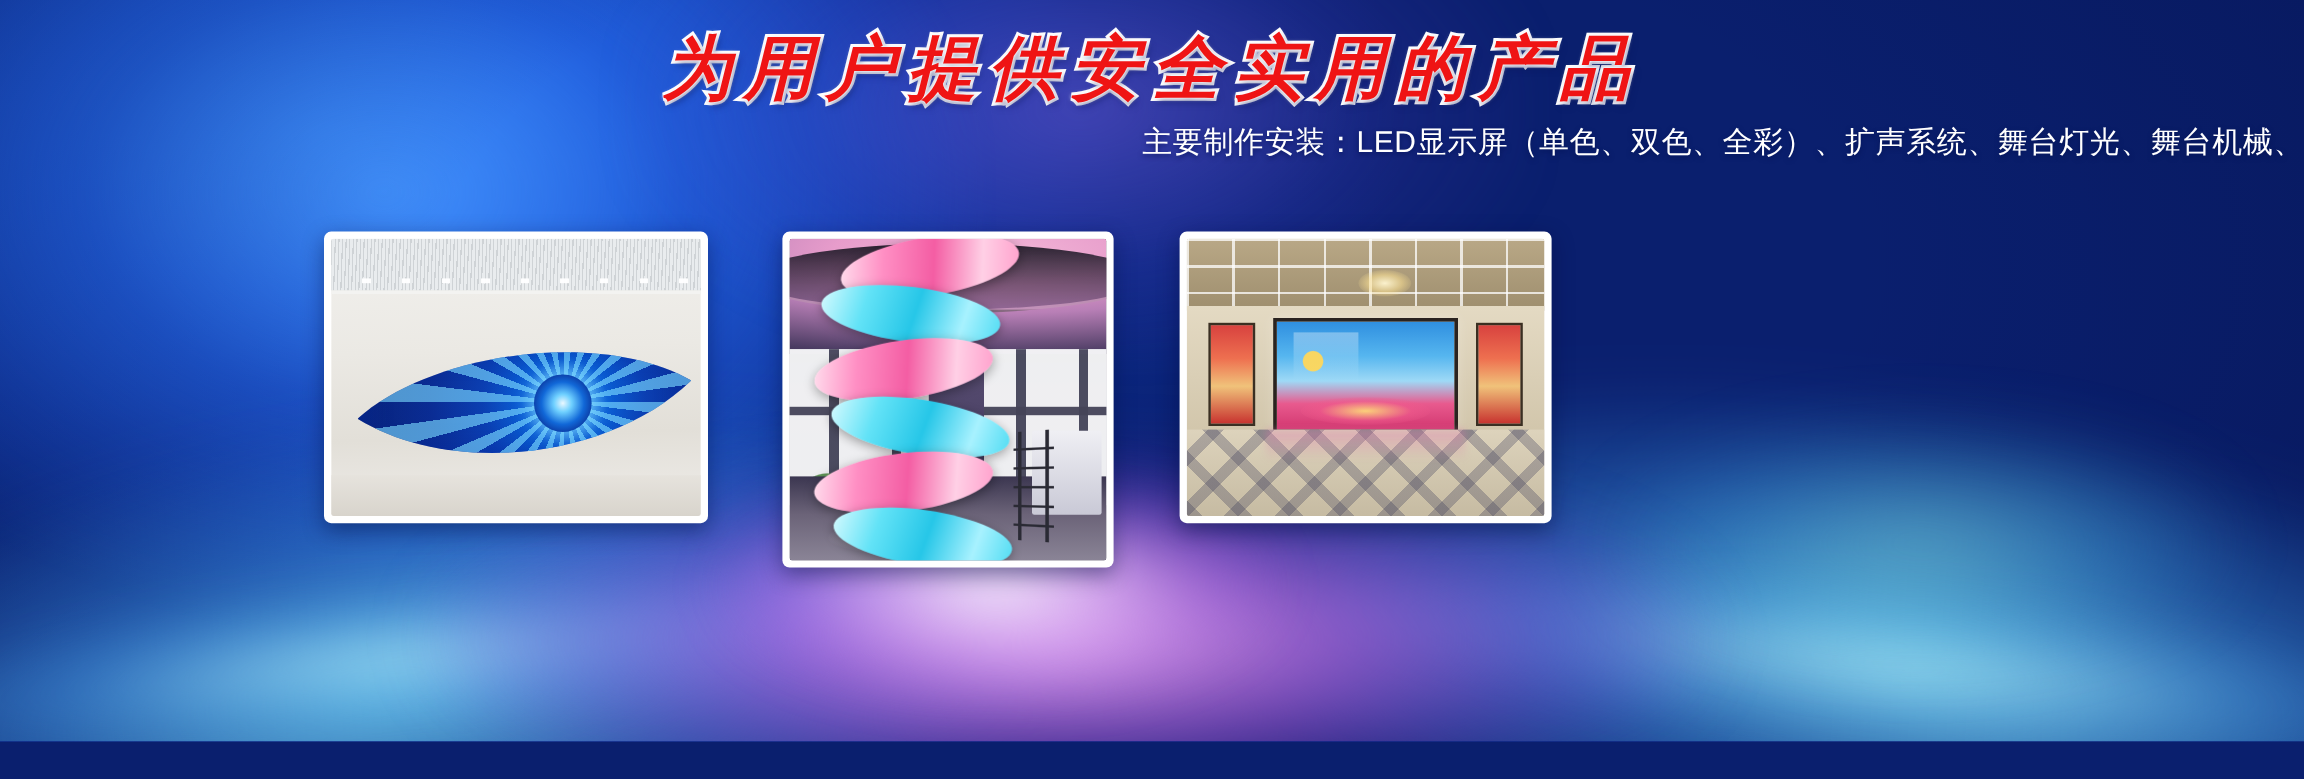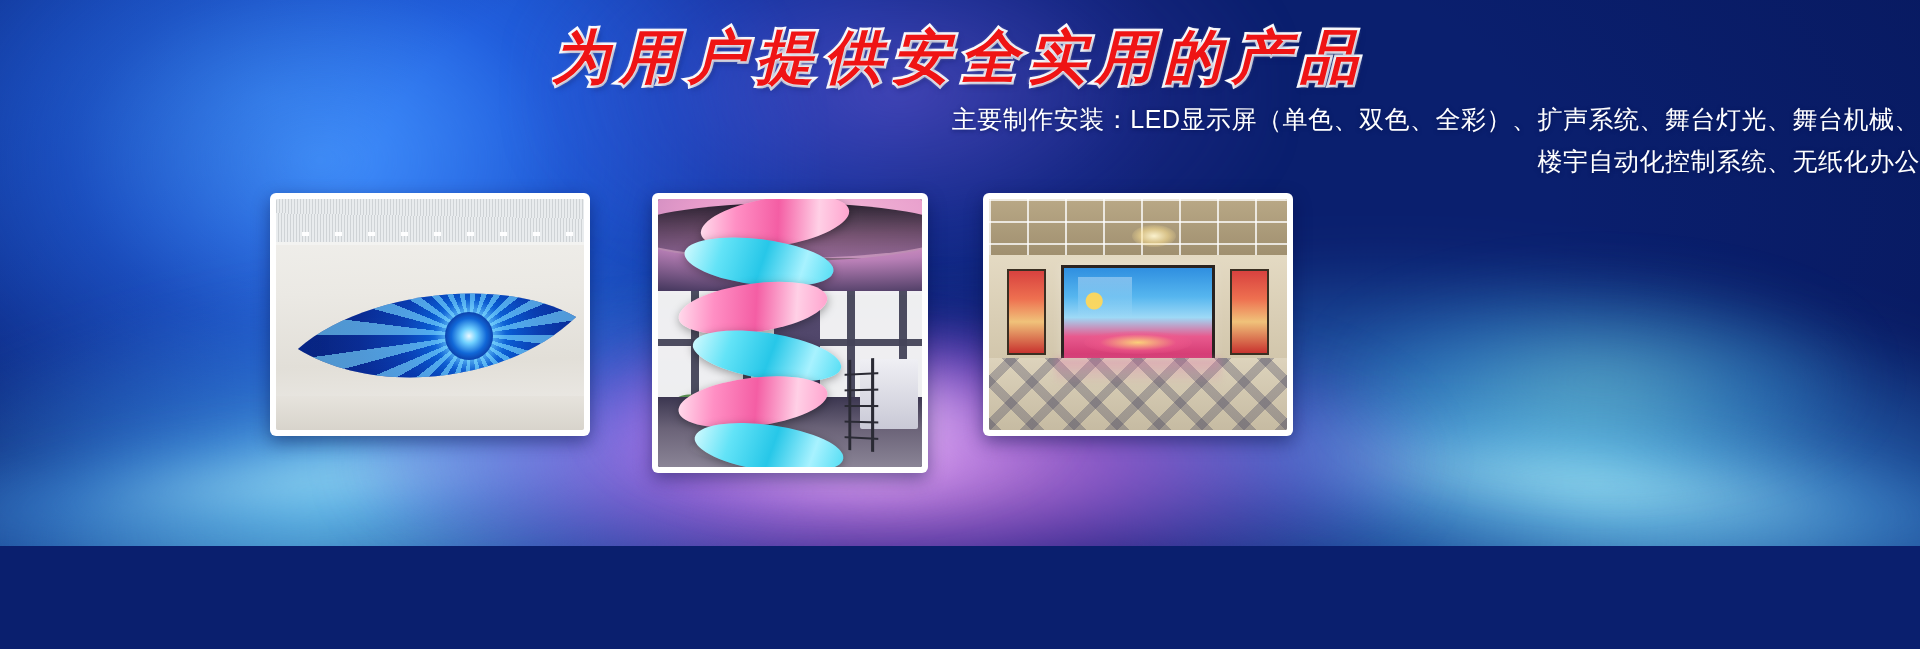--- a/index.html
+++ b/index.html
@@ -4,21 +4,21 @@
 <style>
   * { margin:0; padding:0; box-sizing:border-box; }
   html,body{ background:#0a1f6e; }
   body{
     width:1920px; height:649px; overflow:hidden;
     font-family:"Liberation Sans","DejaVu Sans",sans-serif;
   }
 
   
   .banner{
-    position:relative; width:1920px; height:546px; overflow:hidden;
+    position:relative; width:1920px; height:618px; overflow:hidden;
     background:#0a2391;
   }
 
   
   .bg-base{
     position:absolute; inset:0;
     background:
       radial-gradient(ellipse 900px 520px at 14% 18%, #2f7ff5 0%, #1c58d8 26%, #123aa8 52%, #0c2a86 74%, #0a1f6e 100%),
       linear-gradient(135deg,#0d3bb5 0%,#0e2f9e 40%,#0a2078 100%);
   }
@@ -318,21 +318,20 @@
     <div class="streak s-magenta"></div>
     <div class="streak s-core"></div>
   </div>
 
   <div class="content">
 
     <h1 class="headline">为用户提供安全实用的产品</h1>
 
     <div class="subtitle">
       <span class="line">主要制作安装：LED显示屏（单色、双色、全彩）、扩声系统、舞台灯光、舞台机械、</span>
-      <span class="line">楼宇自动化控制系统、无纸化办公</span>
     </div>
 
     <div class="photos">
 
       <div class="photo" id="photo-1">
         <div class="inner">
           <div class="p1-wall"></div>
           <div class="p1-ceiling"></div>
           <div class="p1-eye"></div>
           <div class="p1-floor"></div>

